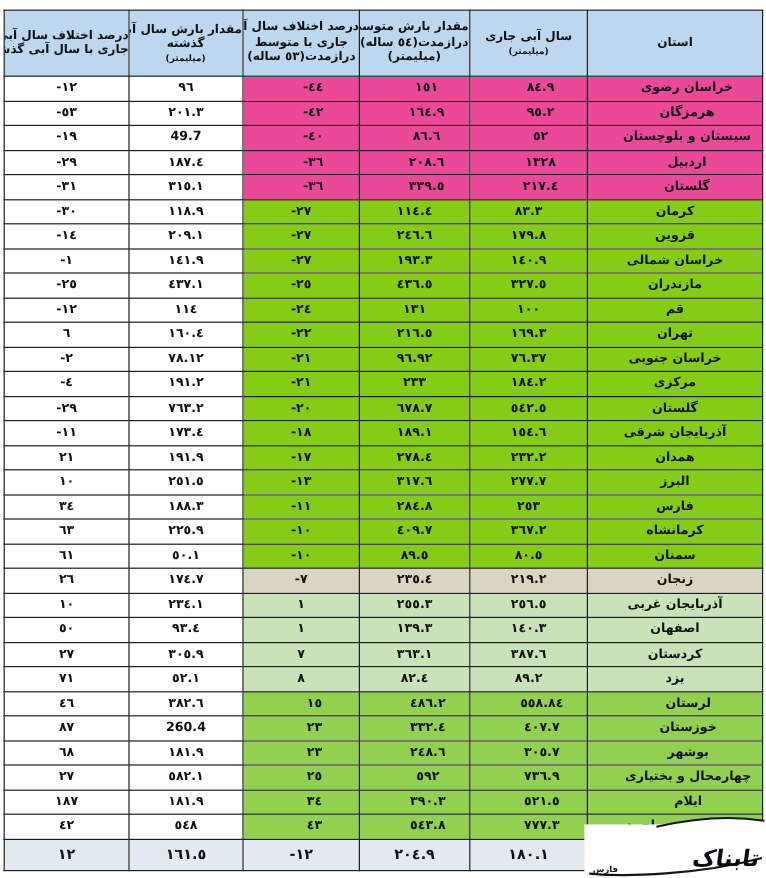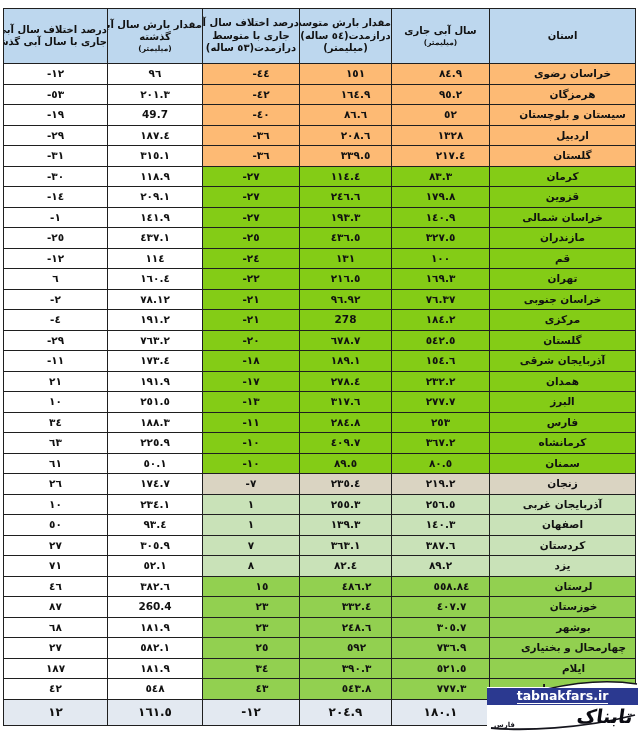--- a/index.html
+++ b/index.html
@@ -25,21 +25,21 @@
   col.c-diffly{width:104px;}
   thead tr{height:55px;}
   thead th{background:#BDD7EE;font-size:10px;font-weight:bold;}
   thead th .hline{display:block;}
   thead th .hsub{display:block;font-size:7.5px;font-weight:bold;}
   tbody tr{height:20.5px;}
   tbody td{font-size:10.5px;background:#ffffff;}
   tfoot tr{height:26px;}
   tfoot td{font-size:12px;background:#E3E9F1;}
   td .v{direction:ltr;unicode-bidi:isolate;}
-  td.band-orange{background:#fdba74;padding-left:20px;}
+  td.band-orange{background:#ec4899;padding-left:20px;}
   td.band-yellow{background:#84cc16;}
   td.band-tan{background:#DAD4C2;}
   td.band-lightgreen{background:#C9E2B8;}
   td.band-green{background:#92D050;padding-left:22px;}
   td.band-white{background:#ffffff;}
   
   .logo{position:absolute;left:487px;top:687px;width:151px;height:45px;background:#ffffff;z-index:5;}
   .logo .curve-top{position:absolute;top:-7px;right:0;left:0;}
   .logo-bar{
     position:absolute;top:1px;left:0;width:151px;height:17px;background:#2B3990;
@@ -191,21 +191,21 @@
           <td class="band-yellow"><span>خراسان جنوبی</span></td>
           <td class="band-yellow"><span class="v">٧٦.٣٧</span></td>
           <td class="band-yellow"><span class="v">٩٦.٩٢</span></td>
           <td class="band-yellow"><span class="v">-٢١</span></td>
           <td class="band-white"><span class="v">٧٨.١٢</span></td>
           <td class="band-white"><span class="v">-٢</span></td>
         </tr>
         <tr>
           <td class="band-yellow"><span>مرکزی</span></td>
           <td class="band-yellow"><span class="v">١٨٤.٢</span></td>
-          <td class="band-yellow"><span class="v">278</span></td>
+          <td class="band-yellow"><span class="v">٢٣٣</span></td>
           <td class="band-yellow"><span class="v">-٢١</span></td>
           <td class="band-white"><span class="v">١٩١.٢</span></td>
           <td class="band-white"><span class="v">-٤</span></td>
         </tr>
         <tr>
           <td class="band-yellow"><span>گلستان</span></td>
           <td class="band-yellow"><span class="v">٥٤٢.٥</span></td>
           <td class="band-yellow"><span class="v">٦٧٨.٧</span></td>
           <td class="band-yellow"><span class="v">-٢٠</span></td>
           <td class="band-white"><span class="v">٧٦٣.٢</span></td>
@@ -358,23 +358,20 @@
           <td class=""><span class="v">١٢</span></td>
         </tr>
     </tfoot>
   </table>
 
   <div class="logo">
     <svg class="curve-top" width="151" height="10" viewBox="0 0 151 10">
       <path d="M60,9 C95,1 125,0 150,4 L150,9 Z" fill="#ffffff" stroke="none"></path>
       <path d="M60,9 C95,1 125,0 150,4" fill="none" stroke="#15151d" stroke-width="1.6"></path>
     </svg>
-    <div class="logo-bar">
-      <span>tabnakfars.ir</span>
-    </div>
     <div class="logo-brand">
       <svg class="brand-tail" width="151" height="27" viewBox="0 0 151 27">
         <path d="M4,23 C35,26 95,24 148,10" fill="none" stroke="#15151d" stroke-width="1.8"></path>
       </svg>
       <span class="brand-main">تابناک</span>
       <span class="brand-sub">فارس</span>
     </div>
   </div>
 
 </div>

